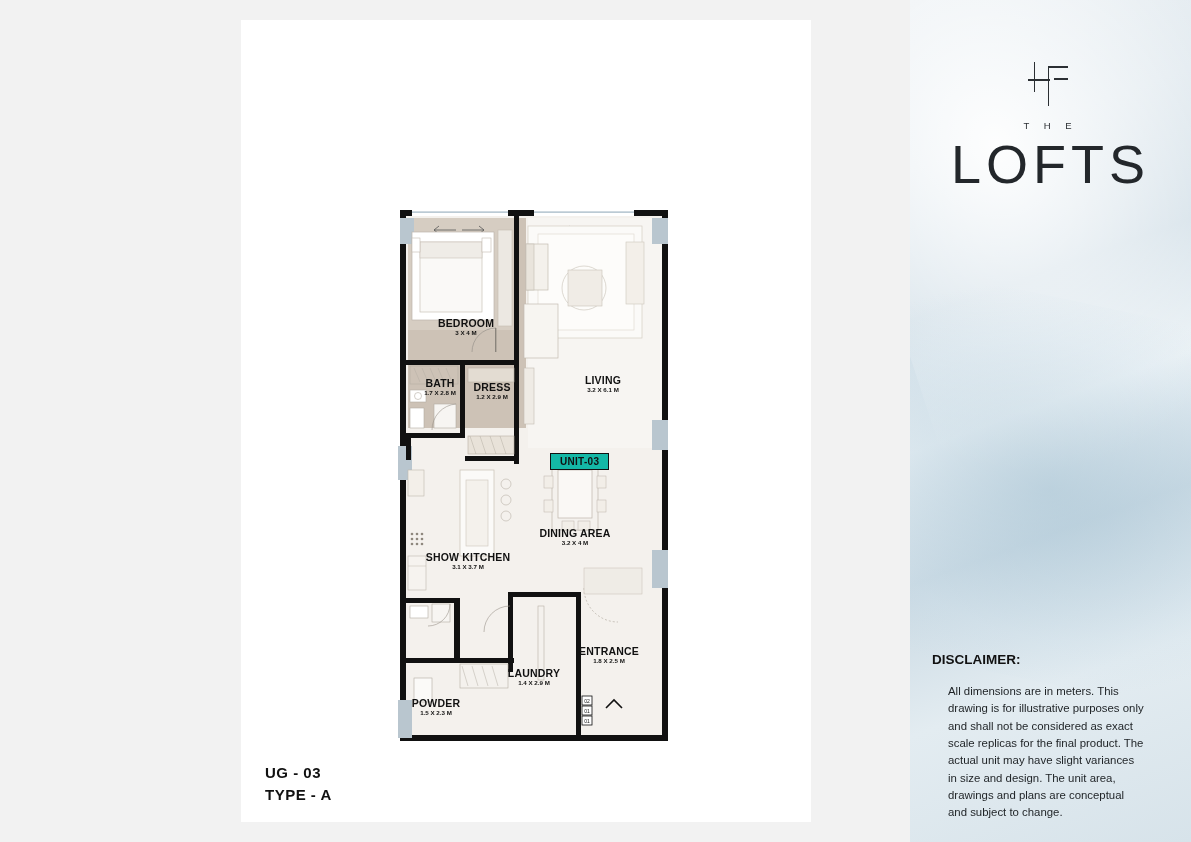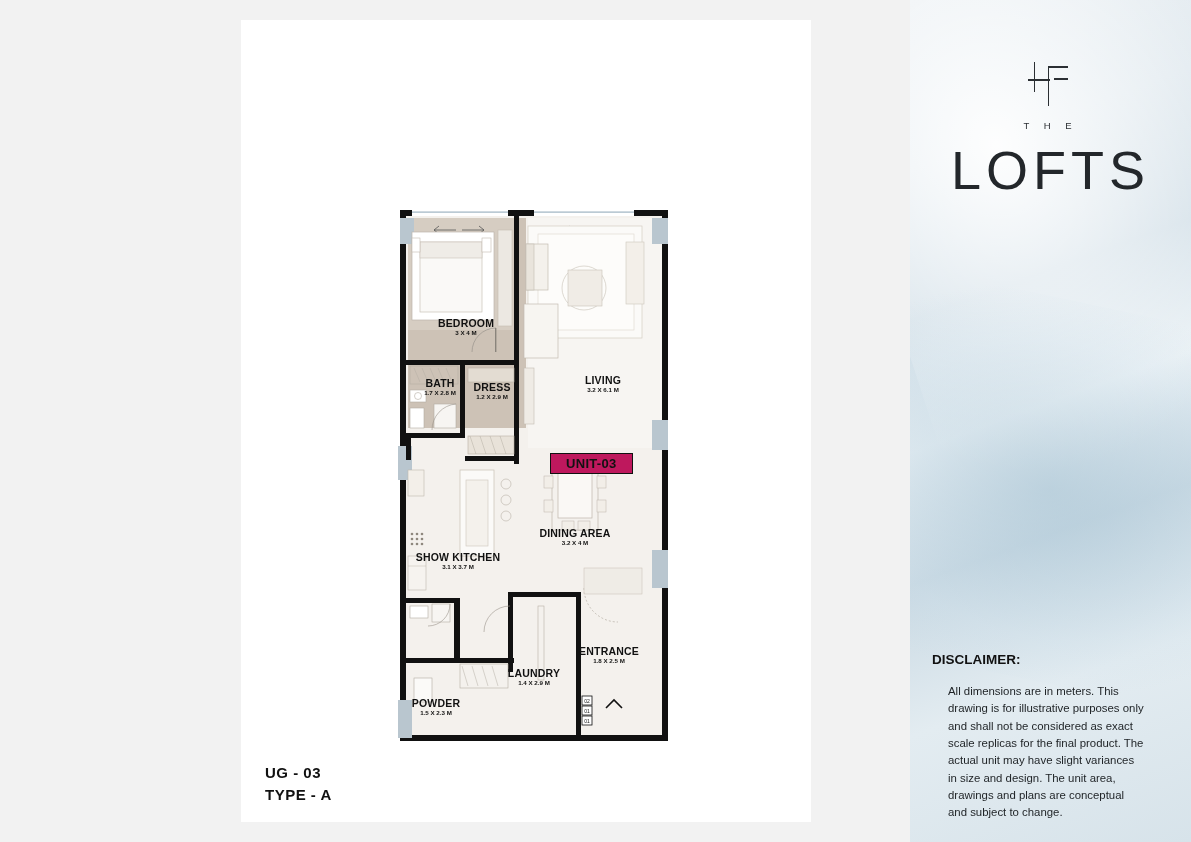--- a/index.html
+++ b/index.html
@@ -46,21 +46,21 @@
   .brand-mark{
     width:46px;height:44px;margin:0 auto 14px auto;position:relative;
   }
   .brand-mark span{position:absolute;background:#2b2f33;}
   .bm1{left:6px;top:0;width:1.6px;height:30px;}
   .bm2{left:0;top:17px;width:22px;height:1.6px;}
   .bm3{left:20px;top:4px;width:1.6px;height:40px;}
   .bm4{left:20px;top:4px;width:20px;height:1.6px;}
   .bm5{left:26px;top:16px;width:14px;height:1.6px;}
   .brand-the{
-    font-size:9.5px;letter-spacing:6px;color:#2b2f33;margin-bottom:12px;
+    font-size:9.5px;letter-spacing:6px;color:#2b2f33;margin-bottom:6px;
   }
   .brand-lofts{
     font-size:54px;letter-spacing:5px;color:#23272b;font-weight:400;line-height:1;
   }
   .disclaimer{
     position:absolute;left:932px;top:640px;width:230px;z-index:4;
   }
   .disclaimer h4{
     margin:12px 0 6px 0;font-size:13.5px;font-weight:bold;color:#111;
   }
@@ -91,22 +91,22 @@
   .plan svg{display:block;}
 
   .rm{
     position:absolute;text-align:center;color:#111;font-weight:bold;
     line-height:1.08;
   }
   .rm .n{font-size:10.5px;letter-spacing:.2px;}
   .rm .d{font-size:6.2px;font-weight:bold;letter-spacing:0;margin-top:1px;}
 
   .unit-tag{
-    position:absolute;border:1.5px solid #111;background:#be185d;
-    padding:2px 15px;font-size:13px;font-weight:bold;color:#111;letter-spacing:.3px;
+    position:absolute;border:1.5px solid #111;background:#14b8a6;
+    padding:2px 9px;font-size:10px;font-weight:bold;color:#111;letter-spacing:.3px;
   }
 </style>
 </head>
 <body>
 
 <div class="page">
 
 
   <div class="sheet"></div>
 
@@ -275,21 +275,21 @@
       <div class="d">1.2 X 2.9 M</div>
     </div>
     <div class="rm" style="left:170px;top:167px;width:70px;">
       <div class="n">LIVING</div>
       <div class="d">3.2 X 6.1 M</div>
     </div>
     <div class="rm" style="left:140px;top:308px;width:74px;margin-top:12px;">
       <div class="n">DINING AREA</div>
       <div class="d">3.2 X 4 M</div>
     </div>
-    <div class="rm" style="left:10px;top:344px;width:100px;">
+    <div class="rm" style="left:20px;top:344px;width:100px;">
       <div class="n">SHOW KITCHEN</div>
       <div class="d">3.1 X 3.7 M</div>
     </div>
     <div class="rm" style="left:0px;top:448px;width:76px;margin-top:42px;">
       <div class="n">POWDER</div>
       <div class="d">1.5 X 2.3 M</div>
     </div>
     <div class="rm" style="left:98px;top:460px;width:76px;">
       <div class="n">LAUNDRY</div>
       <div class="d">1.4 X 2.9 M</div>

